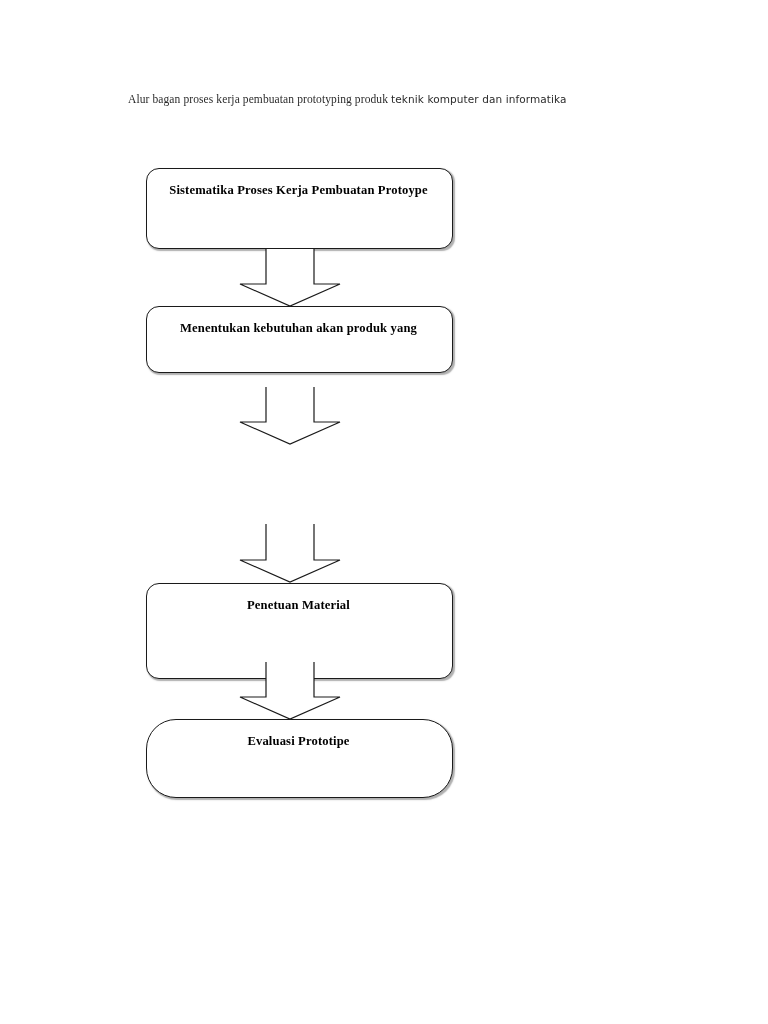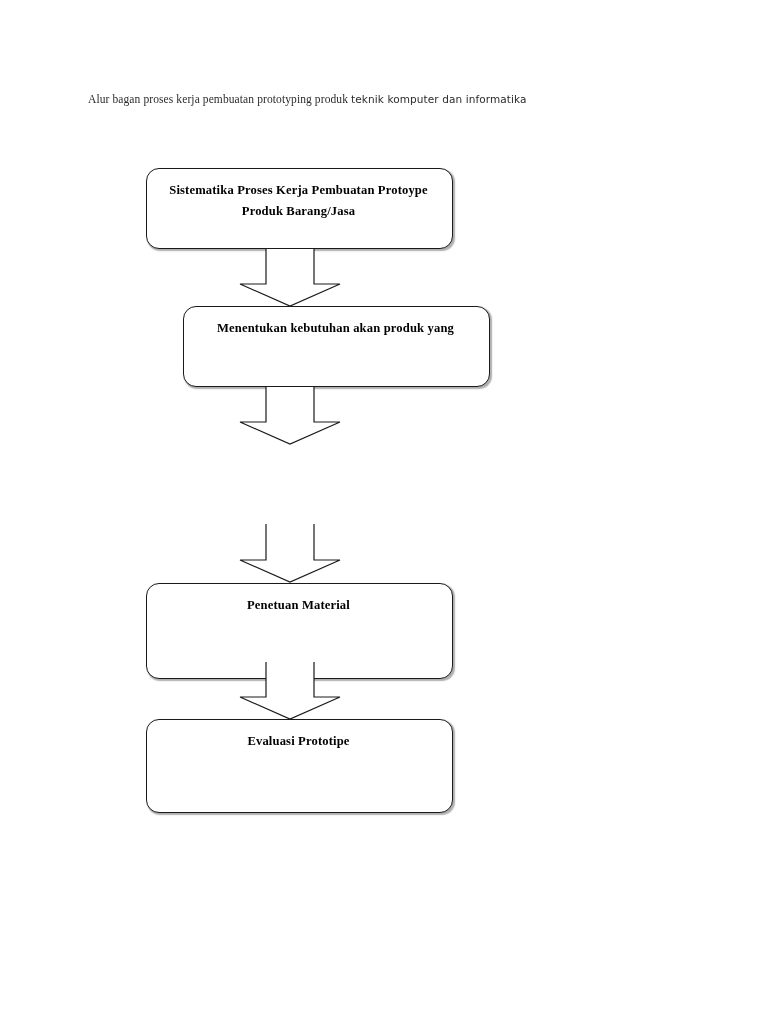--- a/index.html
+++ b/index.html
@@ -30,20 +30,21 @@
     top: 92px;
     width: 600px;
     font-size: 11.5px;
     line-height: 15px;
     color: #2b2b2b;
     white-space: nowrap;
   }
   .caption .seg-serif {
     font-family: "Liberation Serif", serif;
     letter-spacing: 0.1px;
+    margin-left: 40px;
   }
   .caption .seg-sans {
     font-family: "DejaVu Sans", sans-serif;
     font-size: 10.5px;
     letter-spacing: 0.1px;
     margin-top: 8px;
   }
 
   
   .flow {
@@ -71,24 +72,24 @@
     font-family: "Liberation Serif", serif;
     font-weight: bold;
     font-size: 12.6px;
     line-height: 21px;
     color: #000000;
     letter-spacing: 0.15px;
   }
 
   
   .node-1 { top: 168px; height: 81px; }
-  .node-2 { top: 306px; height: 81px; margin-left: 37px; }
+  .node-2 { top: 306px; height: 67px; }
   .node-3 { top: 445px; height: 79px; }
   .node-4 { top: 583px; height: 96px; }
-  .node-5 { top: 719px; height: 94px; }
+  .node-5 { top: 719px; height: 79px; border-radius: 30px; }
 
   
   .arrow {
     position: absolute;
     left: 238px;
     width: 104px;
   }
   .arrow svg { display: block; width: 104px; }
 
   .arrow-1 { top: 249px; height: 58px; }
@@ -100,21 +101,20 @@
 <body>
 
 <div id="page">
 
   <div class="caption"><span class="seg-serif">Alur bagan proses kerja pembuatan prototyping produk </span><span class="seg-sans">teknik komputer dan informatika</span></div>
 
   <div class="flow">
 
     <div class="node node-1">
       <span class="node-label">Sistematika Proses Kerja Pembuatan Protoype</span>
-      <span class="node-label">Produk Barang/Jasa</span>
     </div>
 
     <div class="arrow arrow-1">
       <svg viewBox="0 0 104 58" width="104" height="58">
         <path d="M 28 0 L 28 35 L 2 35 L 52 57 L 102 35 L 76 35 L 76 0" fill="#ffffff" stroke="#1a1a1a" stroke-width="1.2" stroke-linejoin="miter"></path>
       </svg>
     </div>
 
     <div class="node node-2">
       <span class="node-label">Menentukan kebutuhan akan produk yang</span>

